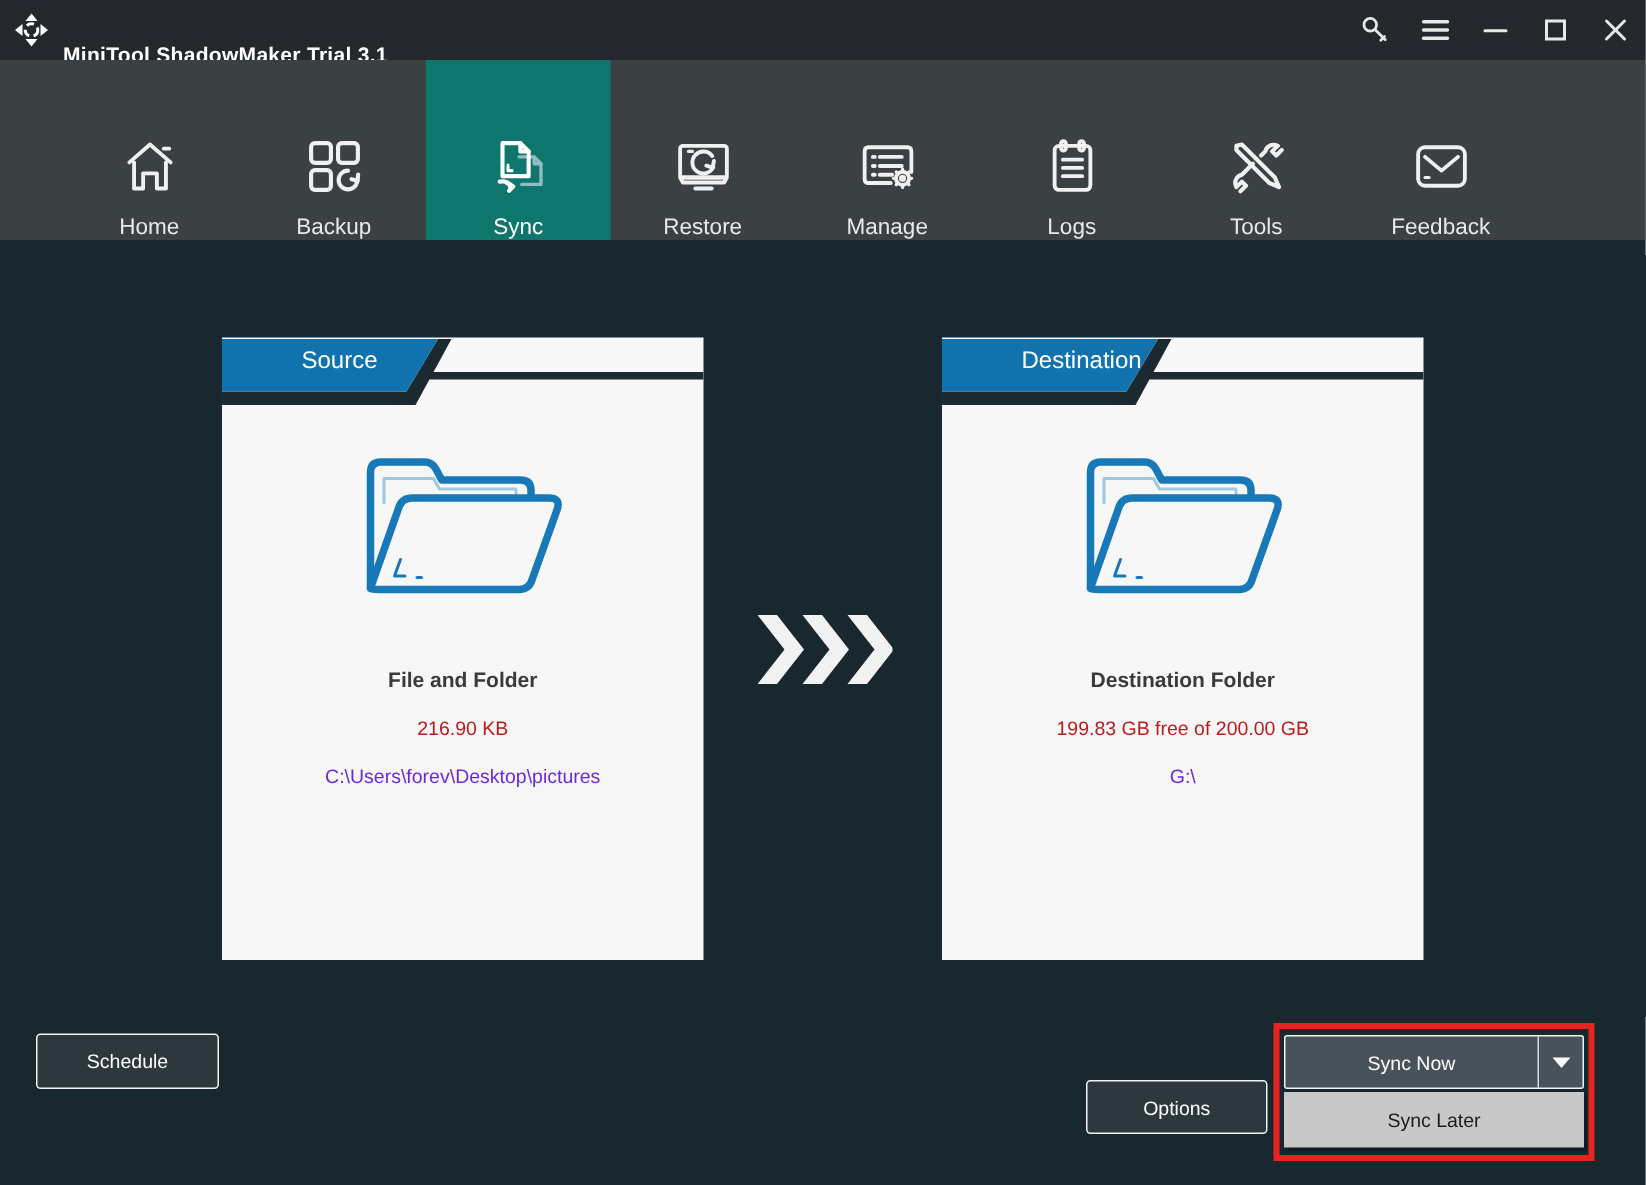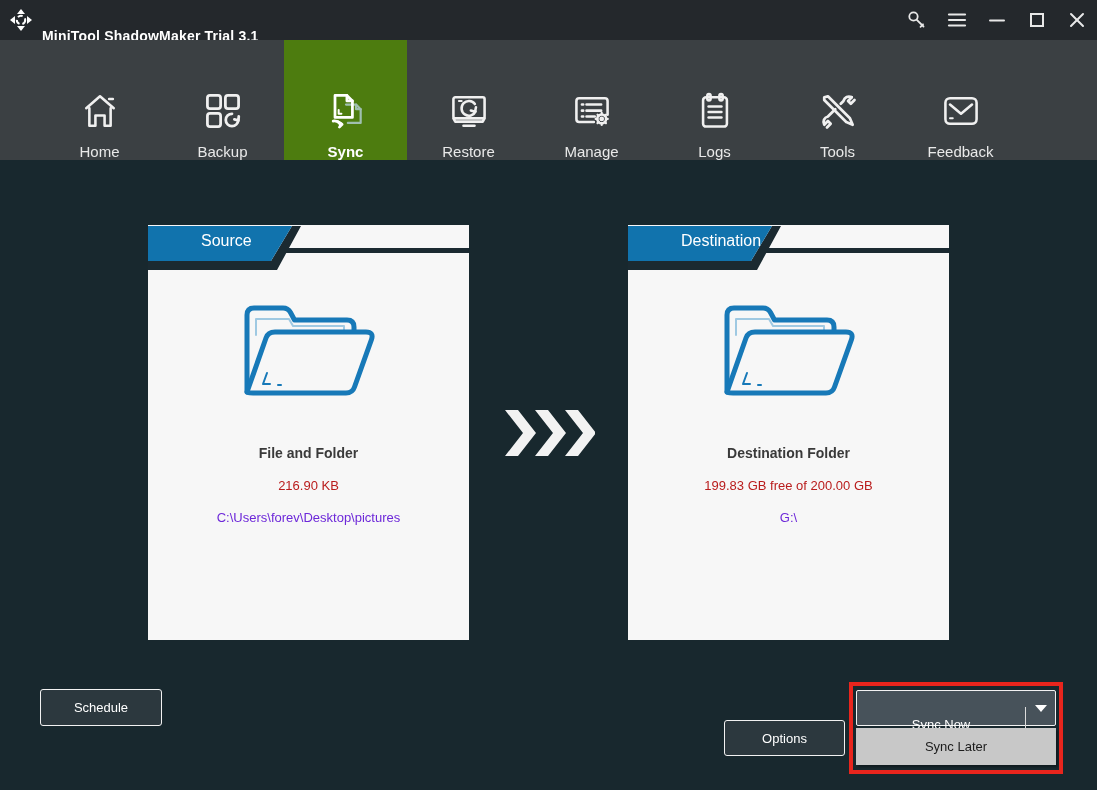--- a/index.html
+++ b/index.html
@@ -12,46 +12,46 @@
     background:#24282c; display:flex; align-items:center; }
   .logo { width:26px; height:26px; margin-left:8px; display:flex; align-items:center; justify-content:center; }
   .app-title { color:#ffffff; font-size:14px; font-weight:bold; margin-left:8px; letter-spacing:.2px;margin-top:32px; }
   .tb-spacer { flex:1; }
   .tb-btn { width:40px; height:40px; display:flex; align-items:center; justify-content:center; cursor:default; }
 
   
   .navbar { position:absolute; left:0; top:40px; width:1097px; height:120px; background:#3b4043; }
   .tab { position:absolute; top:0; width:123px; height:120px; display:flex; flex-direction:column;
     align-items:center; justify-content:flex-end; padding-bottom:0; color:#e9e9e9; }
-  .tab.active { background:#4d7c0f; color:#ffffff;font-weight:bold; }
+  .tab.active { background:#0f766e; color:#ffffff; }
   .tab .nav-icon { margin-bottom:10px; }
   .tab .tab-label { font-size:15px; }
 
   
   .card { position:absolute; top:225px; width:321px; height:415px; background:#f7f7f7; }
   .card-banner { position:absolute; left:0; top:0; width:321px; height:46px; }
   .banner-label { position:absolute; left:18px; top:7px; color:#ffffff; font-size:16px;margin-left:35px; }
   .card-folder { position:absolute; left:0; top:72px; width:100%; display:flex; justify-content:center; }
   .card-title { position:absolute; left:0; top:220px; width:100%; text-align:center;
     font-size:14px; font-weight:bold; color:#3a3a3a; }
   .card-size  { position:absolute; left:0; top:253px; width:100%; text-align:center; font-size:13px; color:#b91c1c; }
   .card-path  { position:absolute; left:0; top:285px; width:100%; text-align:center; font-size:13px; color:#6d28d9; }
 
   .arrows { position:absolute; left:505px; top:410px; }
 
   
   .btn { position:absolute; background:#2c383e; border:1px solid #f2f2f2; border-radius:3px;
     color:#ffffff; font-size:13px; display:flex; align-items:center; justify-content:center; cursor:pointer; }
-  .btn-schedule { left:40px; top:689px; width:122px; height:37px; }
+  .btn-schedule { left:24px; top:689px; width:122px; height:37px; }
   .btn-options  { left:724px; top:720px; width:121px; height:36px; }
 
   .splitbtn { position:absolute; left:856px; top:690px; width:200px; height:36px;
     background:#47525a; border:1px solid #f2f2f2; border-radius:2px; display:flex; cursor:pointer; }
   .splitbtn-main { width:169px; height:100%; display:flex; align-items:center; justify-content:center;
-    color:#ffffff; font-size:13px; border-right:1px solid #dcdcdc;margin-top:16px; }
+    color:#ffffff; font-size:13px; border-right:1px solid #dcdcdc; }
   .splitbtn-arrow { flex:1; display:flex; align-items:center; justify-content:center; }
   .caret-down { width:0; height:0; border-left:6px solid transparent; border-right:6px solid transparent;
     border-top:7px solid #ffffff; }
 
   .dropdown { position:absolute; left:856px; top:728px; width:200px; height:37px;
     background:#c8c8c8; box-shadow:2px 2px 2px rgba(0,0,0,.35); display:flex; align-items:center;
     justify-content:center; color:#1c1c1c; font-size:13px; cursor:pointer; }
 
   .red-annotation { position:absolute; left:849px; top:682px; width:214px; height:92px;
     border:4px solid #e8251d; pointer-events:none; }

